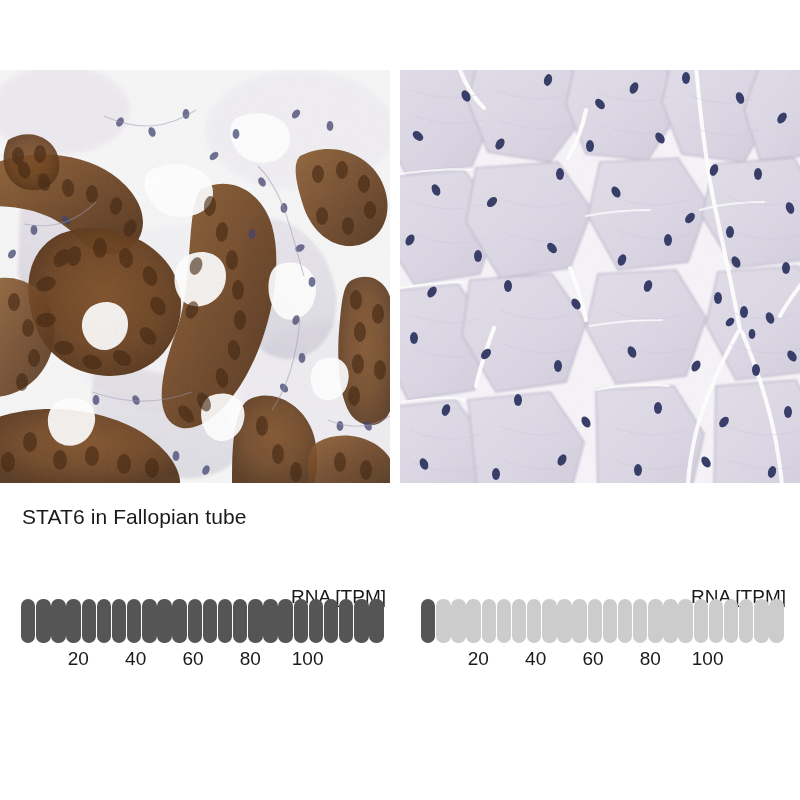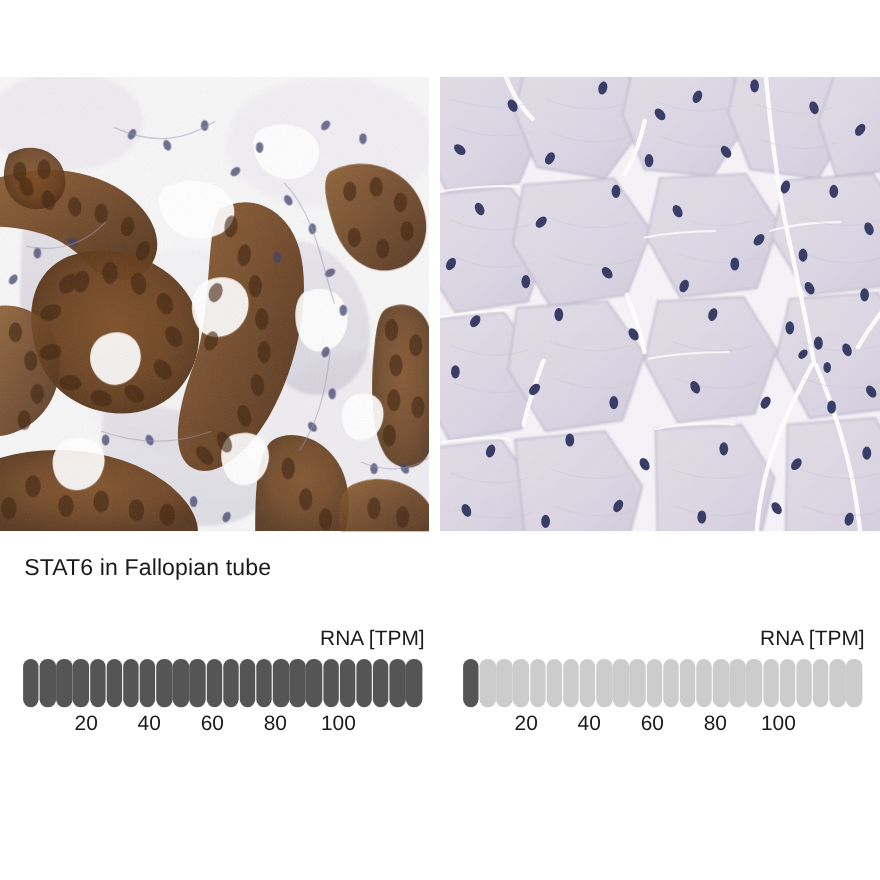--- a/index.html
+++ b/index.html
@@ -60,21 +60,21 @@
     top: 570px;
     width: 365px;
     height: 110px;
   }
   .rna-block.left  { left: 21px; }
   .rna-block.right { left: 421px; }
 
   .rna-label {
     position: absolute;
     right: 0px;
-    top: 0px;
+    top: 16px;
     font-size: 19px;
     color: #1a1a1a;
     white-space: nowrap;
     margin-left: 24px;
   }
 
   .bar-track {
     position: absolute;
     left: 0;
     top: 29px;

